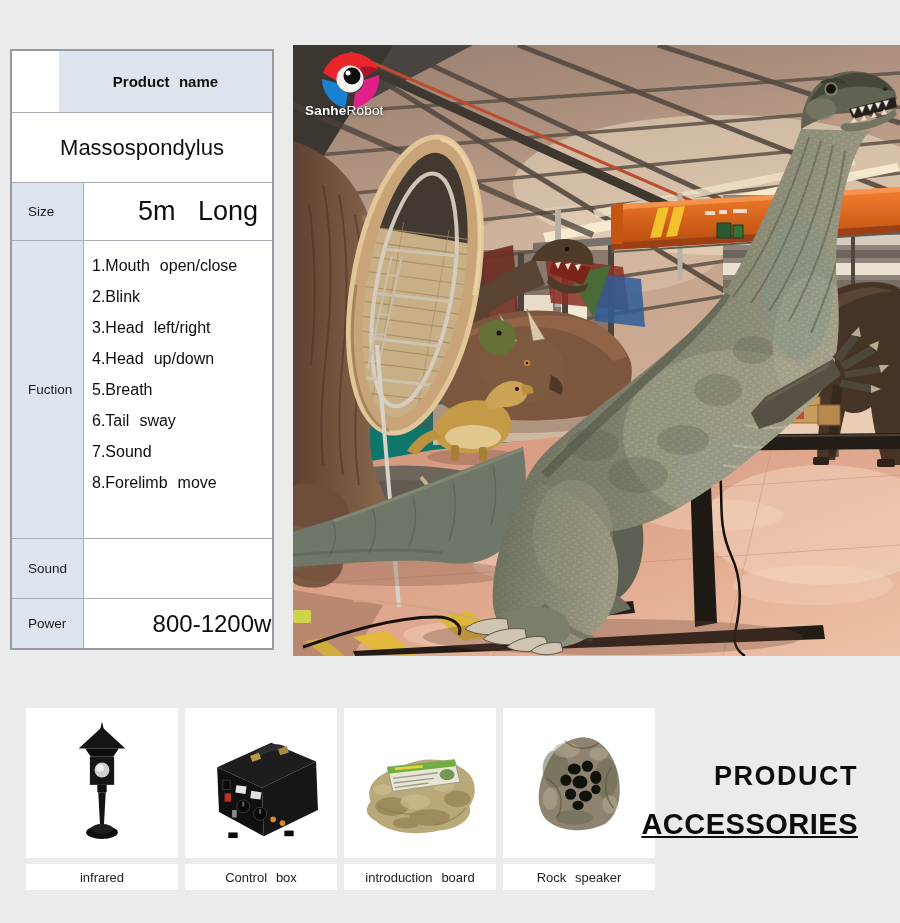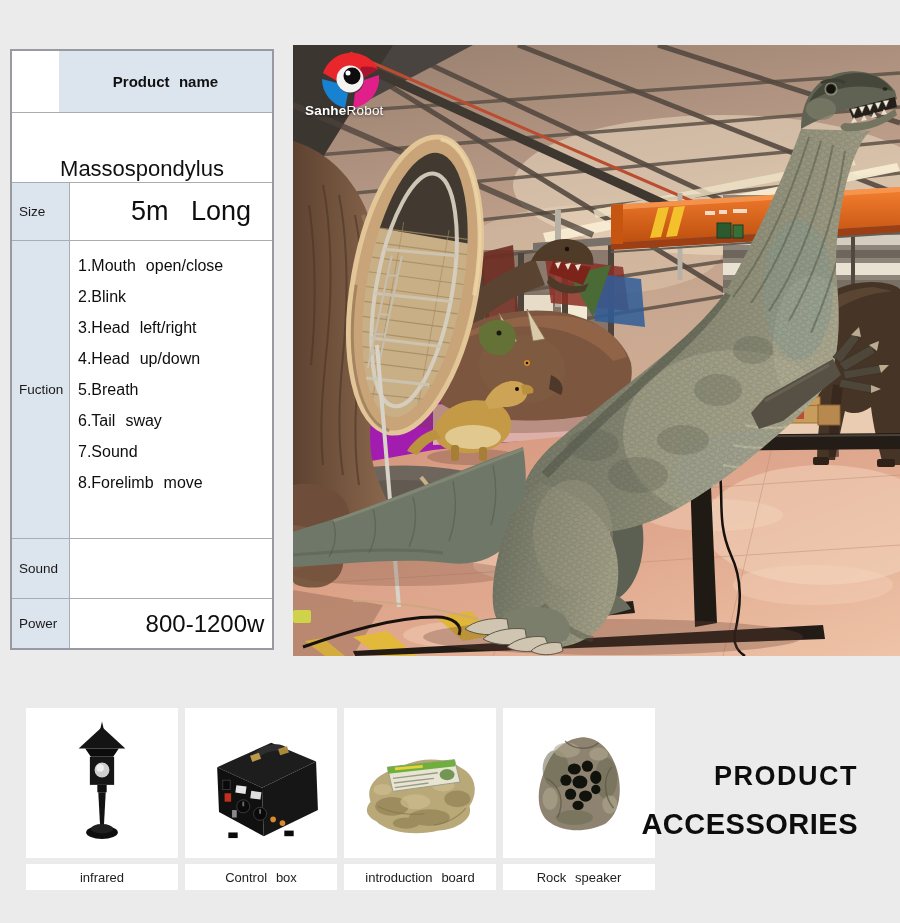--- a/index.html
+++ b/index.html
@@ -4,54 +4,54 @@
 <style>
   html,body{margin:0;padding:0;}
   body{width:900px;height:923px;position:relative;background:#ebebeb;
        font-family:"Liberation Sans","DejaVu Sans",sans-serif;color:#111;overflow:hidden;}
 
   
   .spec-table{position:absolute;left:10px;top:49px;width:264px;height:601px;
               border:2px solid #979ba1;background:#fff;box-sizing:border-box;}
   .trow{box-sizing:border-box;border-top:1px solid #a9adb3;display:flex;}
   .trow:first-child{border-top:none;margin-left:47px;}
-  .cell-label{width:58px;box-sizing:border-box;border-right:1px solid #a9adb3;
-              background:#dce4ee;display:flex;align-items:center;padding-left:7px;
+  .cell-label{width:72px;box-sizing:border-box;border-right:1px solid #a9adb3;
+              background:#dce4ee;display:flex;align-items:center;padding-left:16px;
               font-size:13.5px;color:#1a1a1a;}
   .cell-value{flex:1;display:flex;align-items:center;justify-content:center;color:#0e0e0e;padding-left:40px;}
   .row-header{height:61px;background:#dce4ee;display:flex;align-items:center;justify-content:center;
               font-weight:bold;font-size:15px;word-spacing:.35em;}
-  .row-name{height:70px;display:flex;align-items:flex-end;justify-content:center;font-size:22px;}
+  .row-name{height:70px;display:flex;align-items:center;justify-content:center;font-size:22px;}
   .row-size{height:58px;}
   .row-size .cell-value{font-size:27px;word-spacing:.55em;}
   .row-function{height:298px;}
   .row-function .cell-value{flex-direction:column;align-items:flex-start;justify-content:flex-start;
               padding:9px 0 0 8px;}
   .fn-item{font-size:16px;line-height:31px;word-spacing:.35em;white-space:nowrap;}
   .row-sound{height:60px;}
   .row-sound .cell-value{font-size:17px;word-spacing:.5em;}
   .row-power{height:50px;gap:28px;}
   .row-power .cell-value{font-size:24px;}
 
   
-  .photo{position:absolute;left:293px;top:45px;width:607px;height:611px;overflow:hidden;background:#a21caf;}
+  .photo{position:absolute;left:293px;top:45px;width:607px;height:611px;overflow:hidden;background:#0f766e;}
   .photo svg.scene{display:block;}
   .logo-text{position:absolute;left:12px;top:58px;font-size:13.5px;color:#fff;
              text-shadow:0 1px 3px rgba(0,0,0,.55);letter-spacing:.2px;white-space:nowrap;}
   .logo-text b{font-weight:bold;}
 
   
   .cards{position:absolute;left:26px;top:708px;display:flex;gap:7px;}
   .card{width:152px;display:flex;flex-direction:column;gap:6px;}
   .card .imgbox{height:150px;background:#fff;display:flex;align-items:center;justify-content:center;}
   .card .caption{height:26px;background:#fff;display:flex;align-items:center;justify-content:center;
                  font-size:13px;color:#222;word-spacing:.4em;}
   .acc-title{position:absolute;right:42px;top:763px;text-align:right;color:#0d0d0d;line-height:1.0;}
   .acc-title .l1{font-size:27px;font-weight:700;letter-spacing:1.5px;margin-bottom:20px;}
-  .acc-title .l2{font-size:29px;font-weight:700;letter-spacing:.5px;}
+  .acc-title .l2{font-size:29px;font-weight:700;letter-spacing:.5px;text-decoration:underline;}
 </style>
 </head>
 <body>
 
 <div class="spec-table">
   <div class="trow row-header">
     <span>Product name</span>
   </div>
   <div class="trow row-name">
     <span>Massospondylus</span>

